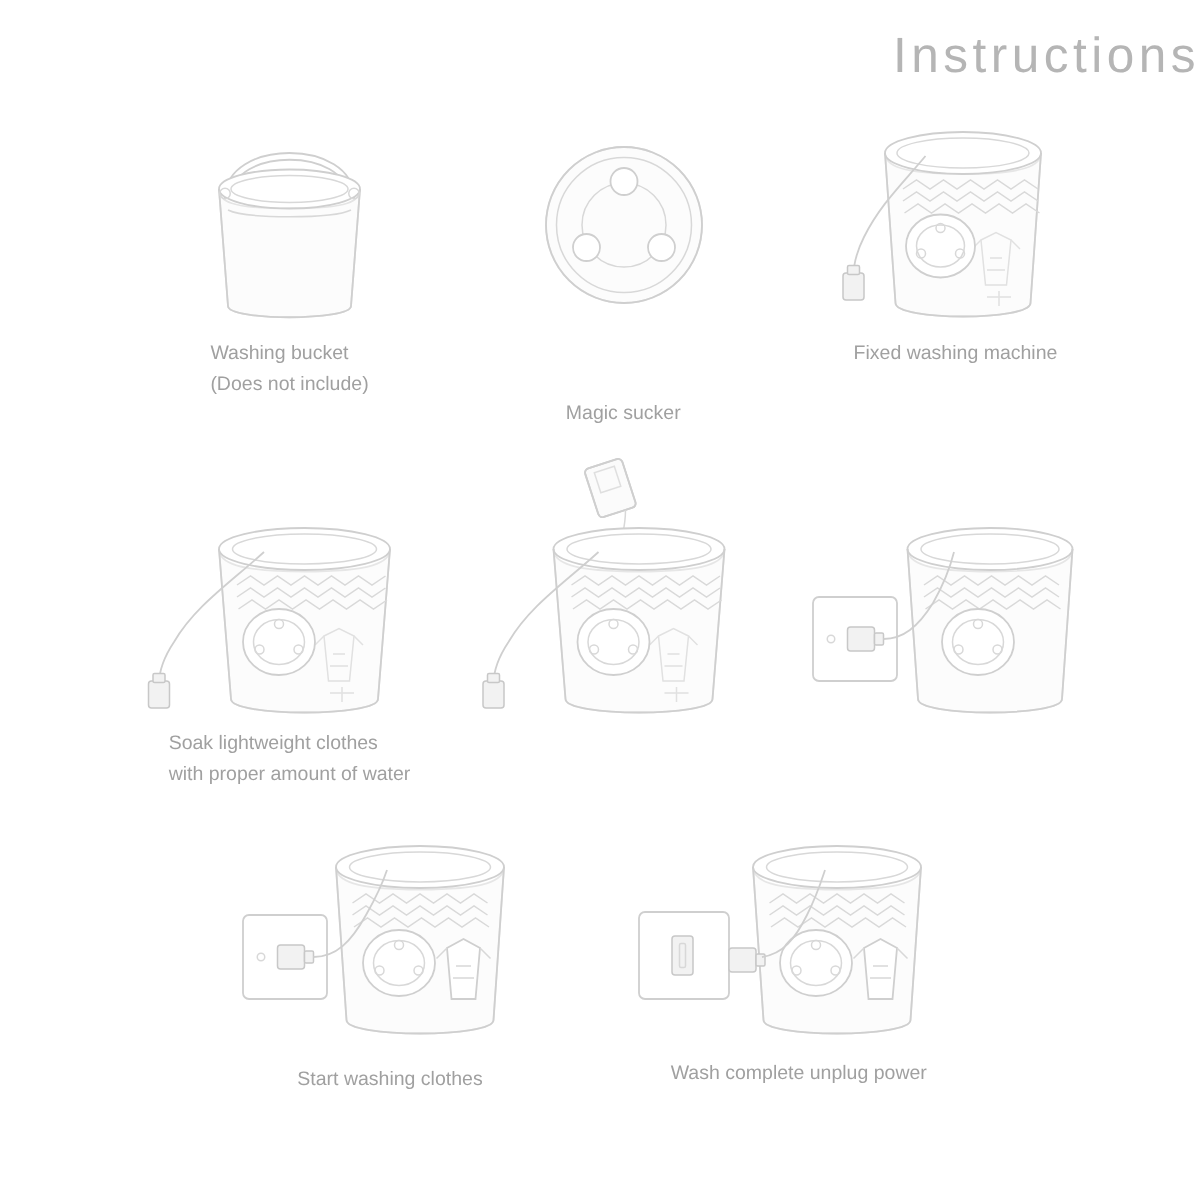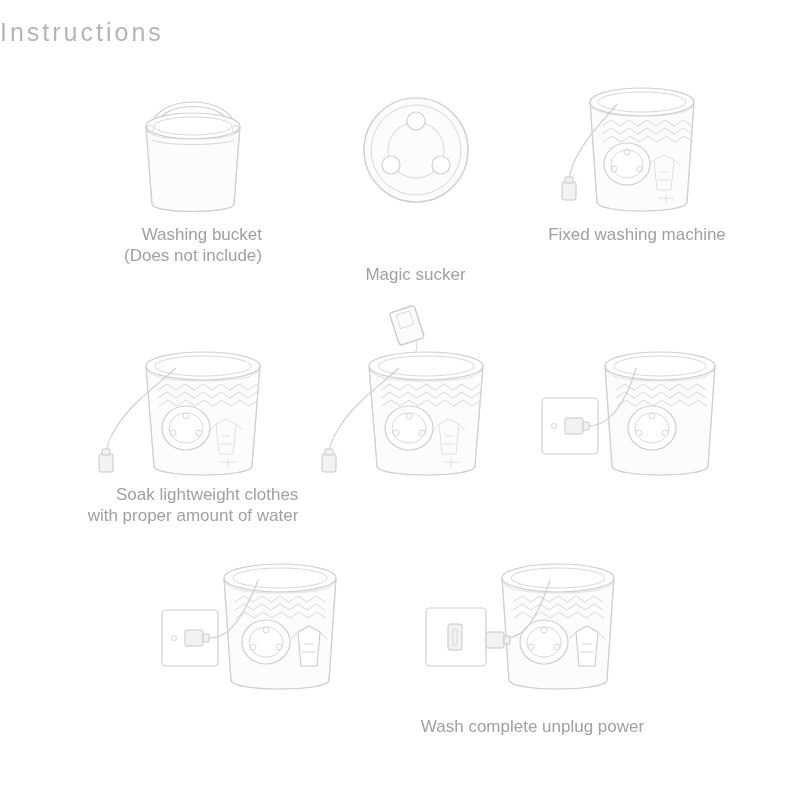--- a/index.html
+++ b/index.html
@@ -7,22 +7,22 @@
   body {
     width: 800px;
     height: 800px;
     background: #ffffff;
     font-family: "Liberation Sans", sans-serif;
     color: #9a9a9a;
     overflow: hidden;
     position: relative;
   }
   .page-title {
-    text-align: left;
-    font-size: 25px;
+    text-align: right;
+    font-size: 33px;
     letter-spacing: 3px;
     color: #b5b5b5;
     font-weight: 400;
     margin: 18px 0 0 0;
     padding: 0;
   }
   .grid {
     position: absolute;
     left: 0; top: 0;
     width: 800px; height: 800px;
@@ -30,22 +30,22 @@
   .cell {
     position: absolute;
     display: flex;
     flex-direction: column;
     align-items: center;
   }
   .art {
     position: relative;
   }
   .caption {
-    text-align: right;
-    font-size: 17px;
+    text-align: left;
+    font-size: 13px;
     line-height: 21px;
     color: #a0a0a0;
     white-space: pre-line;
   }
   
   .r1 { top: 74px; }
   .r2 { top: 344px; }
   .r3 { top: 552px; }
   .c1 { left: 78px; width: 230px; }
   .c2 { left: 308px; width: 215px; }
@@ -255,20 +255,21 @@
           <path d="M164 92 l10 0 M162 100 l14 0"></path>
         </g>
 
         <rect class="fillwhite" x="22" y="58" width="56" height="56" rx="4"></rect>
         <circle class="ln2" cx="34" cy="86" r="2.5"></circle>
         <rect class="plug" x="45" y="78" width="18" height="16" rx="2"></rect>
         <rect class="plug" x="63" y="82" width="6" height="8" rx="1"></rect>
         <path class="ln" d="M69 86 C84 86, 94 76, 104 58 C112 44, 116 34, 118 28"></path>
       </svg>
     </div>
+    <div class="caption" style="margin-top:6px">Start washing clothes</div>
   </div>
 
   <div class="cell r3 cB">
     <div class="art">
       <svg width="250" height="150" viewBox="0 0 250 150" aria-hidden="true">
         <ellipse class="fillwhite" cx="150" cy="26" rx="56" ry="14"></ellipse>
         <ellipse class="ln2" cx="150" cy="26" rx="47" ry="10"></ellipse>
         <path class="fillsoft" d="M94 26 C94 35, 106 41, 150 41 C194 41, 206 35, 206 26 L199 128 C199 140, 101 140, 101 128 Z" opacity="0.5"></path>
         <path class="ln" d="M94 26 L101 128 C101 140, 199 140, 199 128 L206 26"></path>
         <g class="zig">
@@ -288,16 +289,16 @@
         </g>
 
         <rect class="fillwhite" x="18" y="56" width="60" height="58" rx="4"></rect>
         <rect class="plug" x="40" y="72" width="14" height="26" rx="2"></rect>
         <rect class="ln2" x="45" y="77" width="4" height="16" rx="1" fill="#ffffff"></rect>
         <rect class="plug" x="78" y="80" width="18" height="16" rx="2"></rect>
         <rect class="plug" x="96" y="84" width="6" height="8" rx="1"></rect>
         <path class="ln" d="M100 86 C114 84, 122 74, 130 58 C137 44, 140 34, 142 28"></path>
       </svg>
     </div>
-    <div class="caption" style="margin-top:14px">Wash complete unplug power</div>
+    <div class="caption" style="margin-top:2px">Wash complete unplug power</div>
   </div>
 
 </div>
 
 </body></html>

